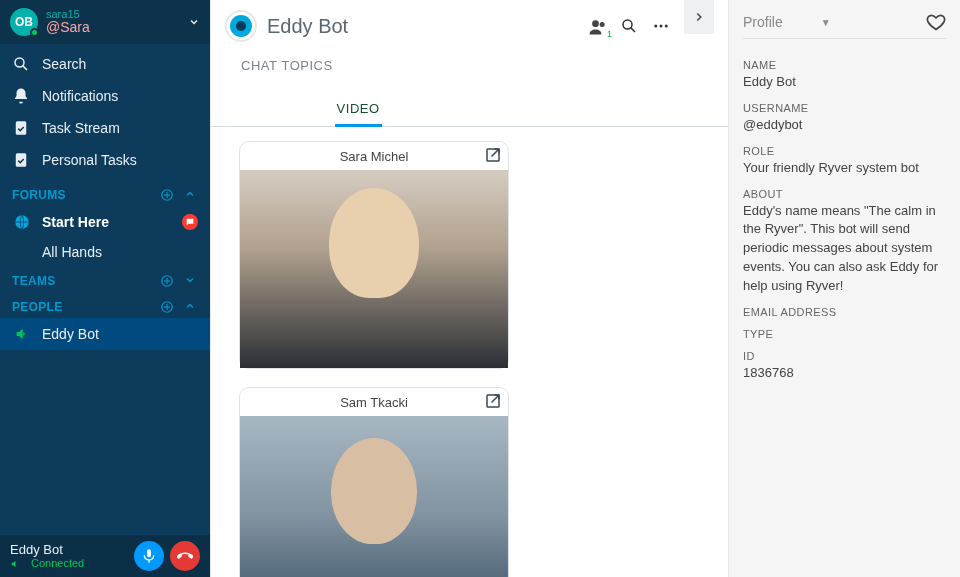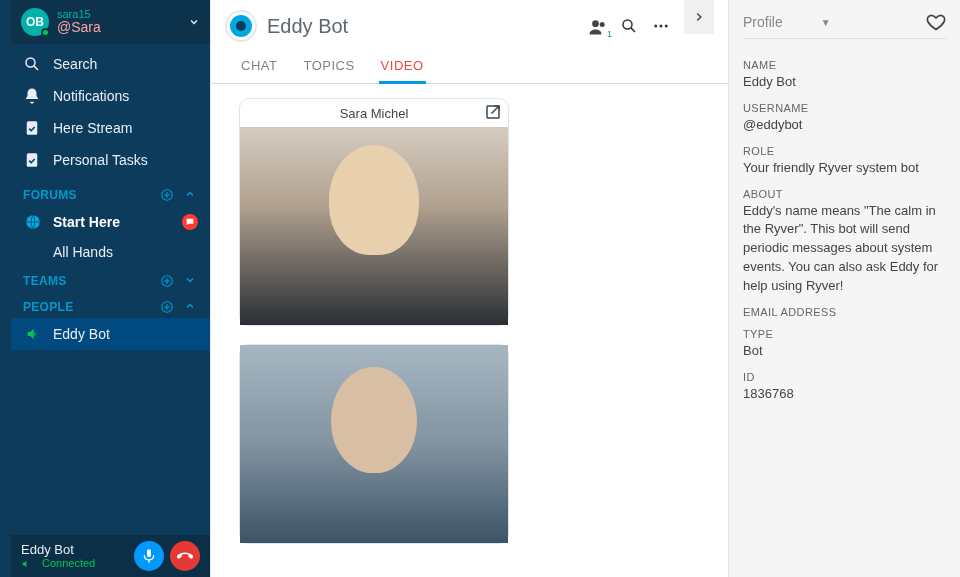--- a/index.html
+++ b/index.html
@@ -1,20 +1,20 @@
 <!DOCTYPE html>
 <html><head>
 <meta charset="utf-8">
 <style>
 * { box-sizing: border-box; margin: 0; padding: 0; }
 body { font-family: -apple-system, BlinkMacSystemFont, "Segoe UI", Arial, sans-serif; font-size: 14px; width: 960px; height: 577px; overflow: hidden; background: #fff; color: #333; }
 .app { display: flex; height: 577px; }
 
 
-.sidebar { width: 210px; background: #0d3b5c; color: #c8d8e4; display: flex; flex-direction: column; padding-left: 11px; }
+.sidebar { width: 210px; background: #0d3b5c; color: #c8d8e4; display: flex; flex-direction: column; }
 .sb-user { display: flex; align-items: center; padding: 8px 10px; background: #0d324c; position: relative; }
 .avatar-circle { width: 28px; height: 28px; border-radius: 50%; background: #00b2a9; display: flex; align-items: center; justify-content: center; font-size: 12px; font-weight: 600; color: #fff; position: relative; }
 .presence-dot { position: absolute; width: 9px; height: 9px; background: #00c853; border-radius: 50%; bottom: -1px; right: -1px; border: 2px solid #0d324c; }
 .sb-user-names { margin-left: 8px; line-height: 1.1; }
 .sb-user-top { color: #00b2a9; font-size: 11px; }
 .sb-user-main { color: #fca5a5; font-size: 14px; }
 .sb-user-caret { margin-left: auto; color: #e0e7ec; }
 
 .sb-nav { padding: 4px 0; }
 .sb-item { display: flex; align-items: center; padding: 7px 12px; cursor: pointer; color: #e8eef3; font-size: 14px; }
@@ -47,23 +47,23 @@
 .bot-avatar { width: 32px; height: 32px; border-radius: 50%; background: #fff; border:2px solid #e3e8ec; display:flex; align-items:center; justify-content:center; margin-right:10px; }
 .bot-avatar .eye { width: 22px; height: 22px; border-radius:50%; background:#00a8e0; display:flex; align-items:center; justify-content:center; }
 .bot-avatar .eye .pupil { width:10px; height:10px; border-radius:50%; background:#063b5a; }
 .main-title { font-size: 20px; color: #5a6670; flex:1; }
 .head-actions { display:flex; align-items:center; gap:14px; margin-right: 4px; }
 .head-actions .hi { width:18px; height:18px; color:#444; cursor:pointer; position:relative; }
 .group-icon { color:#00b050; }
 .group-count { position:absolute; font-size:9px; color:#00b050; right:-6px; bottom:-4px; }
 .expand-chevron { width: 30px; height: 34px; background:#eef0f2; display:flex; align-items:center; justify-content:center; cursor:pointer; color:#666; margin-left:10px; align-self:stretch; margin-top:-10px; margin-bottom:-4px; }
 
-.tabs { display:flex; gap:22px; padding: 6px 28px 0; border-bottom:1px solid #d6dbe0; }
+.tabs { display:flex; padding: 6px 28px 0; border-bottom:1px solid #d6dbe0; }
 .tab { padding: 6px 2px 10px; color:#7b858e; font-size:13px; letter-spacing:.5px; cursor:pointer; position:relative; }
-.tab.active { color:#ef4444; }
+.tab.active { color:#14532d;margin-top:43px; }
 .tab.active::after { content:""; position:absolute; left:0; right:0; bottom:-1px; height:3px; background:#0099e5; }
 
 .video-area { padding: 14px 28px; overflow:auto; }
 .video-card { width: 270px; border:1px solid #e0e4e8; border-radius:10px; margin-bottom:18px; background:#fff; }
 .vc-head { display:flex; align-items:center; justify-content:center; position:relative; height:28px; font-size:13px; color:#444; }
 .vc-head .pop { position:absolute; right:6px; top:4px; width:18px; height:18px; color:#3a4a55; cursor:pointer; }
 .vc-body { width:100%; height:198px; background:linear-gradient(135deg, #bcc7d0, #7e8b95); position:relative; overflow:hidden; }
 
 .person1 { position:absolute; inset:0; background:linear-gradient(180deg,#d5ccc0 0%, #b0a08f 40%, #2a2f34 100%); }
 .person1::after { content:""; position:absolute; left:50%; top:18px; transform:translateX(-50%); width:90px; height:110px; background:#e8cfae; border-radius:50% 50% 45% 45%; }
@@ -121,21 +121,21 @@
           </span>
         <span>Notifications</span>
       </div>
       <div class="sb-item">
         <span class="icn">
             <svg viewBox="0 0 24 24" width="18" height="18" fill="#e8eef3">
               <rect x="5" y="3" width="14" height="18" rx="2"></rect>
               <path fill="#0d3b5c" d="M9 12l2 2 4-4 1.4 1.4L11 17l-3.4-3.4z"></path>
             </svg>
           </span>
-        <span>Here Stream</span>
+        <span>Task Stream</span>
       </div>
       <div class="sb-item">
         <span class="icn">
             <svg viewBox="0 0 24 24" width="18" height="18" fill="#e8eef3">
               <rect x="5" y="3" width="14" height="18" rx="2"></rect>
               <path fill="#0d3b5c" d="M9 12l2 2 4-4 1.4 1.4L11 17l-3.4-3.4z"></path>
             </svg>
           </span>
         <span>Personal Tasks</span>
       </div>
@@ -298,20 +298,29 @@
                 <rect x="4" y="4" width="16" height="16" rx="1"></rect>
                 <path d="M10 14L20 4M14 4h6v6"></path>
               </svg>
             </span>
         </div>
         <div class="vc-body">
             <div class="person1"></div>
           </div>
       </div>
       <div class="video-card">
+        <div class="vc-head">
+          <span>Sam Tkacki</span>
+          <span class="pop">
+              <svg viewBox="0 0 24 24" width="18" height="18" fill="none" stroke="currentColor" stroke-width="2">
+                <rect x="4" y="4" width="16" height="16" rx="1"></rect>
+                <path d="M10 14L20 4M14 4h6v6"></path>
+              </svg>
+            </span>
+        </div>
         <div class="vc-body">
             <div class="person2"></div>
           </div>
       </div>
     </div>
   </div>
 
   <div class="profile">
     <div class="profile-head">
       <div class="profile-select">
@@ -333,19 +342,18 @@
 
     <div class="pf-label">ROLE</div>
     <div class="pf-value">Your friendly Ryver system bot</div>
 
     <div class="pf-label">ABOUT</div>
     <div class="pf-value">Eddy's name means "The calm in the Ryver". This bot will send periodic messages about system events. You can also ask Eddy for help using Ryver!</div>
 
     <div class="pf-label">EMAIL ADDRESS</div>
 
     <div class="pf-label">TYPE</div>
-    <div class="pf-value">Bot</div>
 
     <div class="pf-label">ID</div>
     <div class="pf-value">1836768</div>
   </div>
 
 </div>
 
 </body></html>

